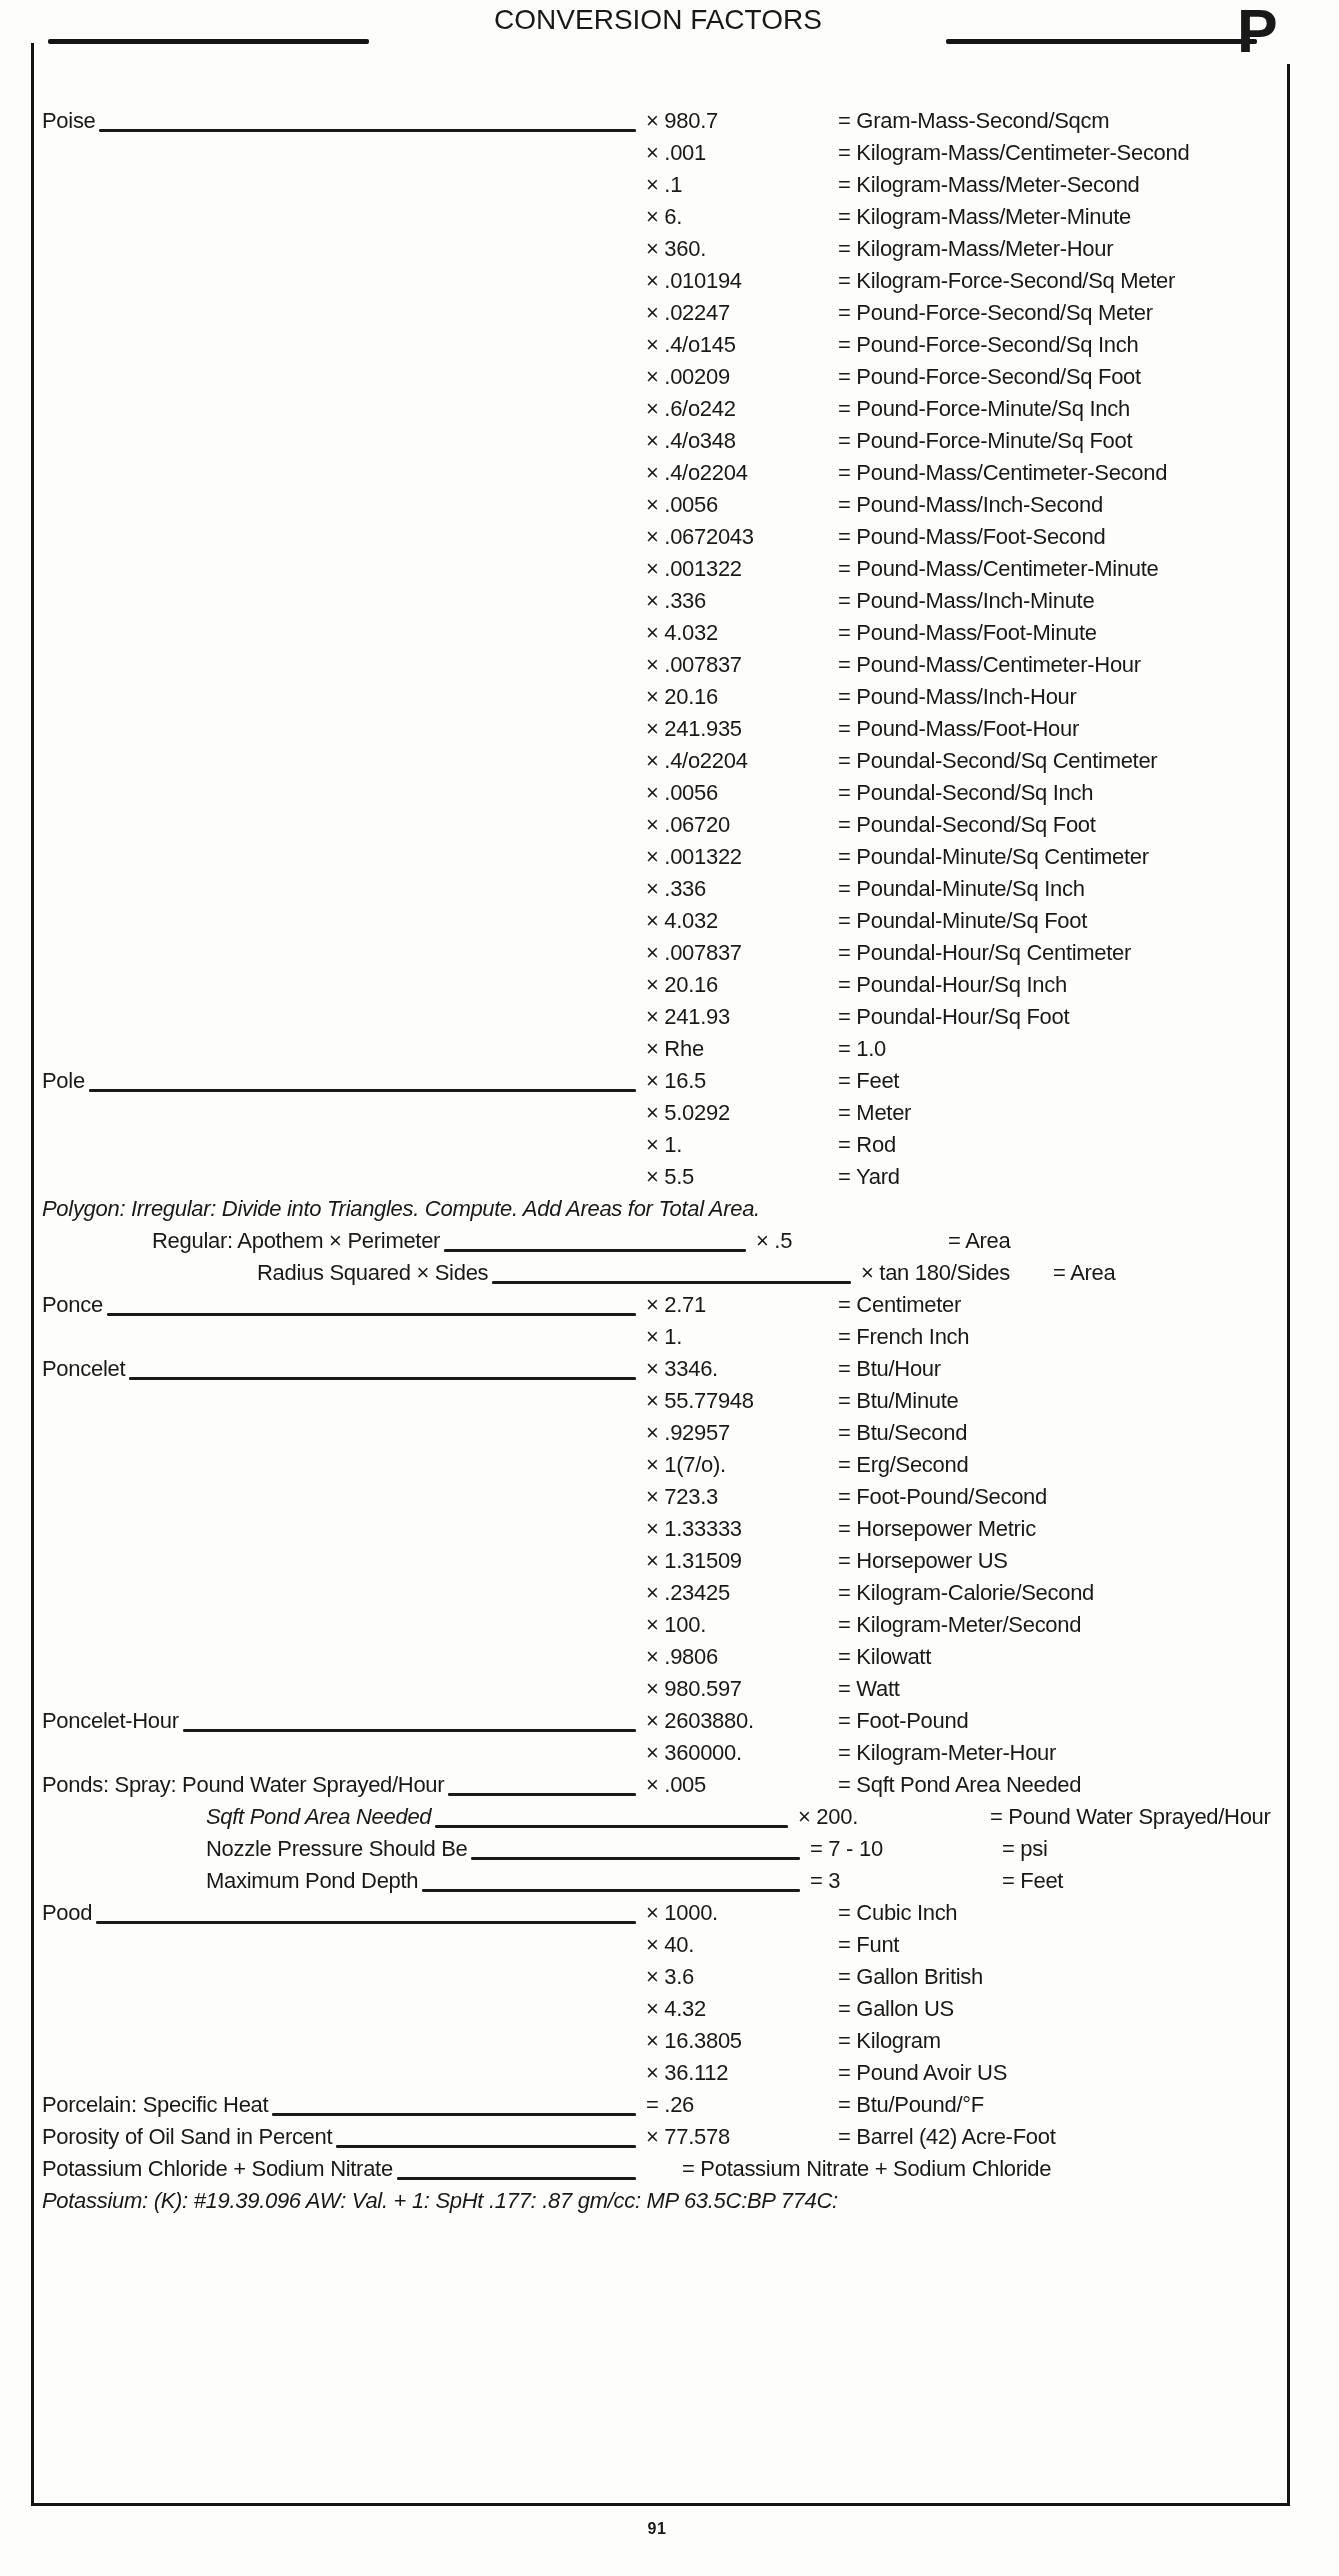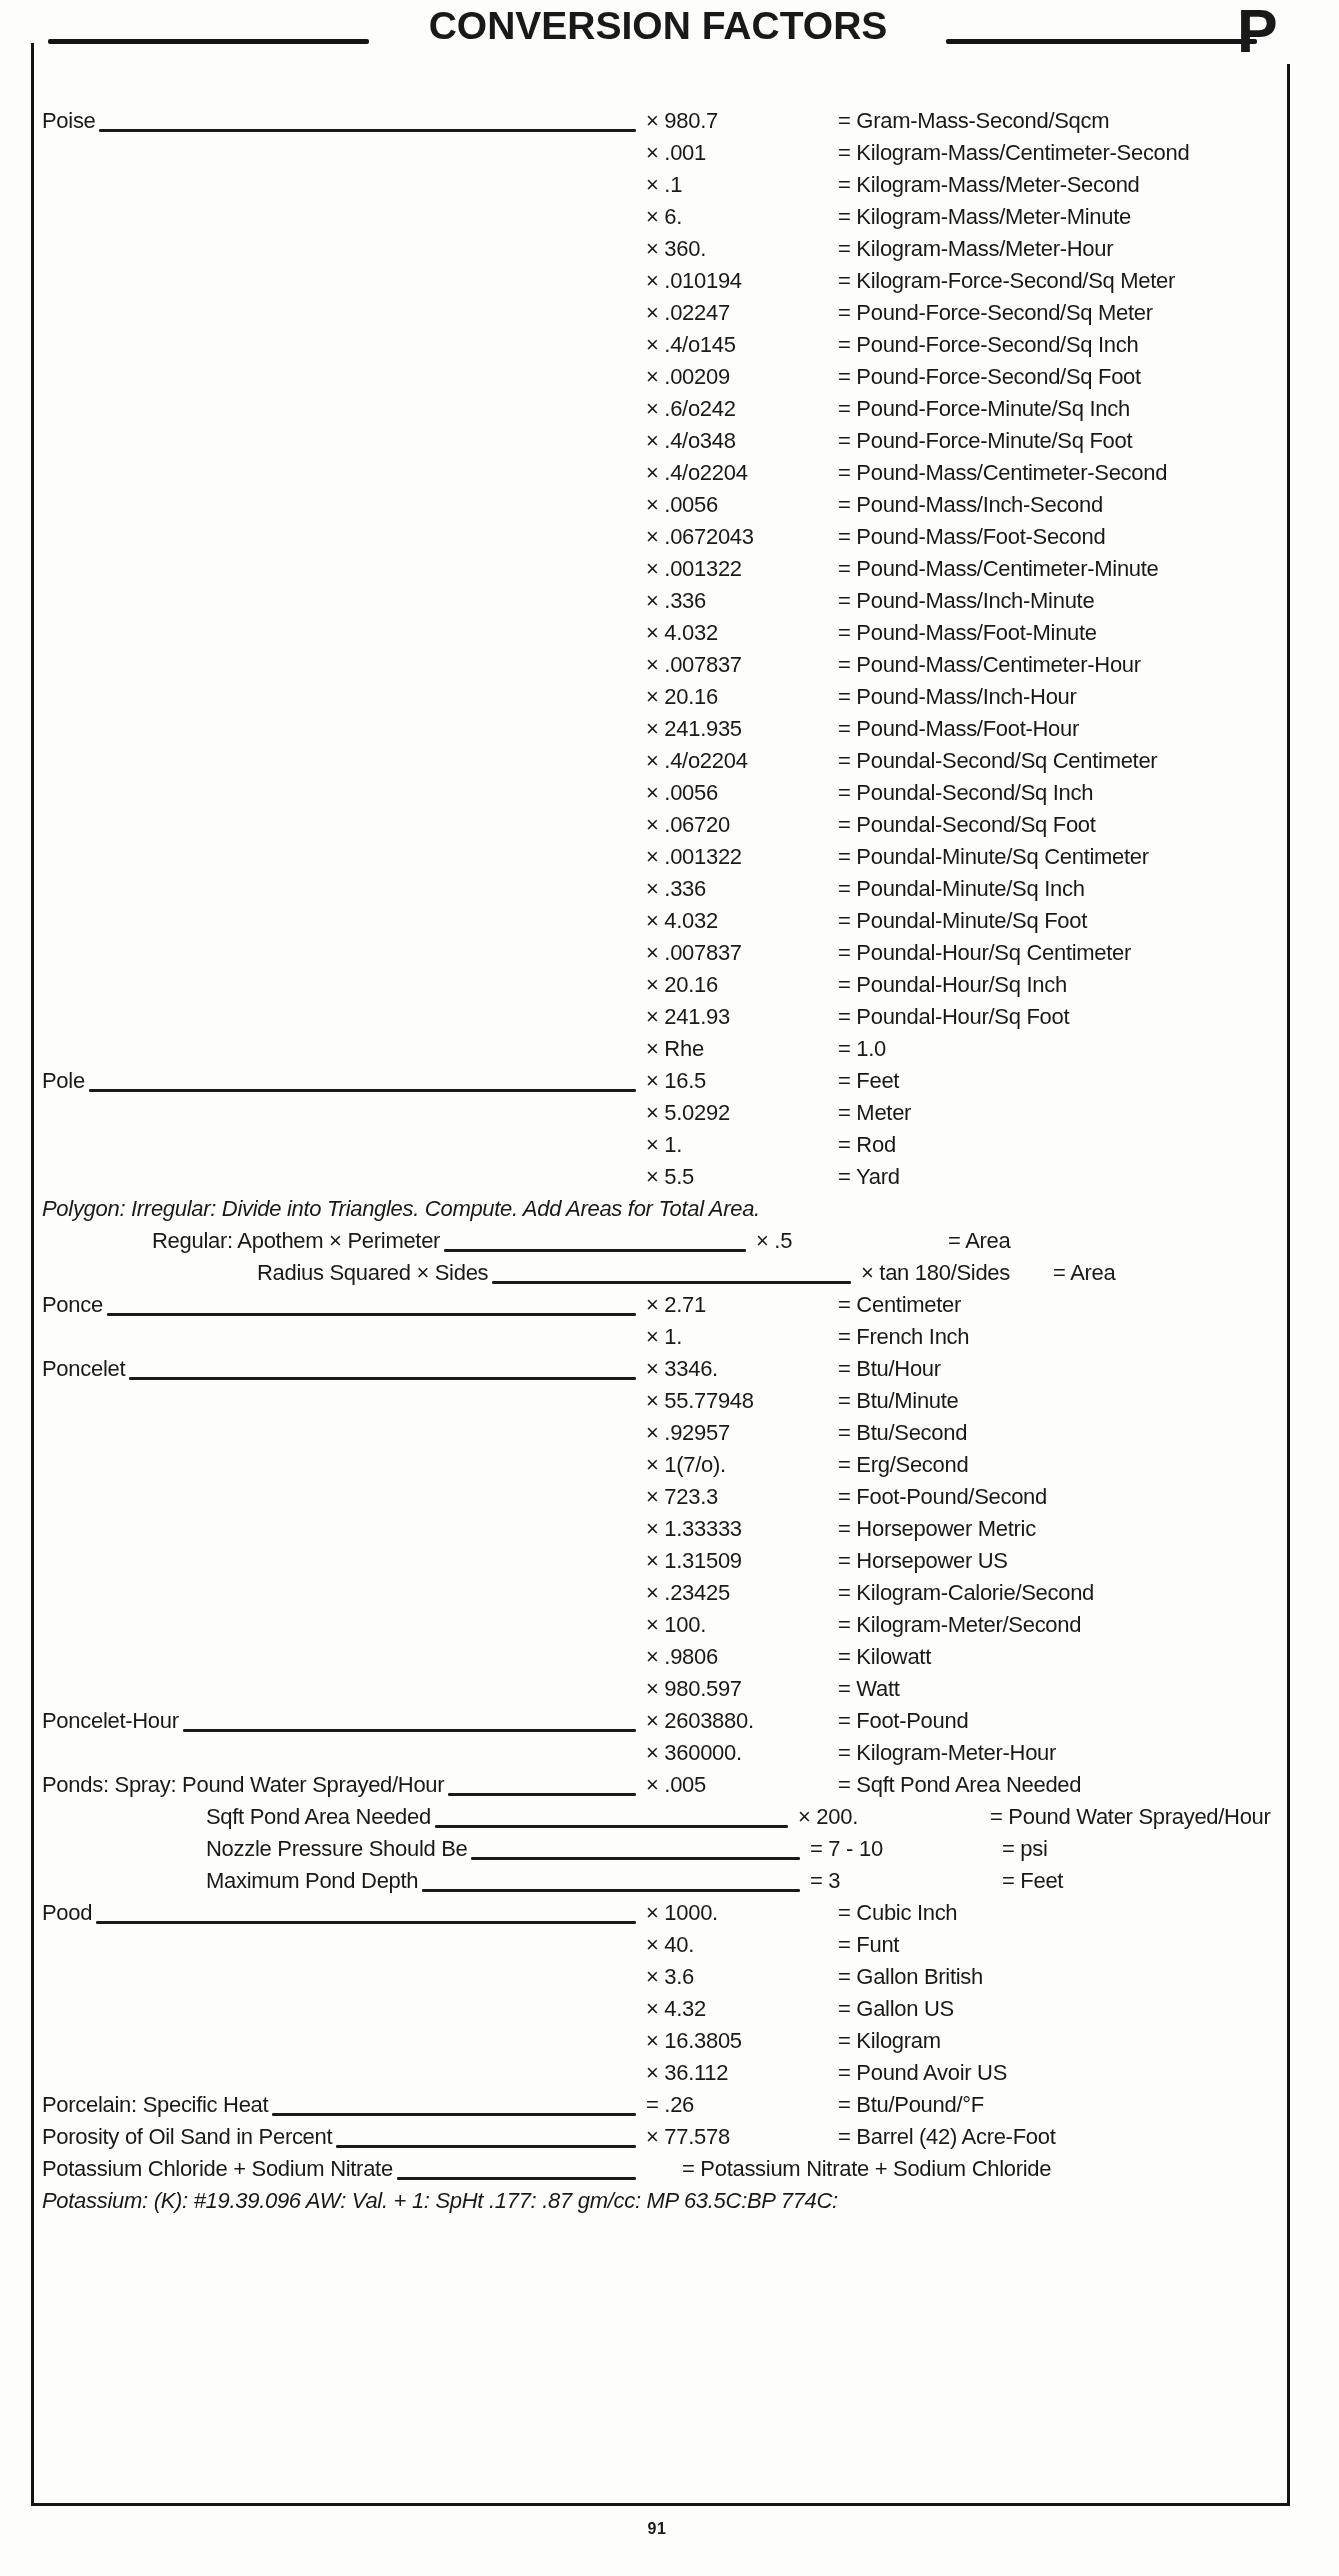--- a/index.html
+++ b/index.html
@@ -11,21 +11,21 @@
     font-family:"Liberation Sans", sans-serif;
     color:#191919;
     overflow:hidden;
   }
   
   .rule{position:absolute;height:4.5px;background:#151515;border-radius:1.9px;}
   .rule-left{top:39px;left:48px;width:321px;}
   .rule-right{top:39px;left:946px;width:311px;}
   .title{
     position:absolute;top:3.9px;left:368px;width:580px;
-    text-align:center;font-size:39px;font-weight:700;
+    text-align:center;font-size:28px;font-weight:400;
     letter-spacing:0px;white-space:nowrap;
   }
   .letter-p{
     position:absolute;top:1.3px;left:1237px;
     font-size:61px;font-weight:800;line-height:1;
   }
   
   .frame-left{position:absolute;left:31px;top:43px;width:3.2px;height:2463px;background:#141414;}
   .frame-right{position:absolute;left:1287px;top:64px;width:2.6px;height:2442px;background:#141414;}
   .frame-bottom{position:absolute;left:31px;top:2503px;width:1259px;height:3.2px;background:#141414;}
@@ -348,21 +348,21 @@
       </div>
       <div class="row">
         <div class="c1">
           <span class="lbl">Ponds: Spray: Pound Water Sprayed/Hour</span>
           <span class="fill"></span>
         </div>
         <span class="c2">× .005</span>
         <span class="c3">= Sqft Pond Area Needed</span>
       </div>
       <div class="row">
-        <div class="c1" style="padding-left: 164px;">
+        <div class="c1" style="padding-left: 164px; font-style: italic;">
           <span class="lbl">Sqft Pond Area Needed</span>
           <span class="fill"></span>
         </div>
         <span class="c2">× 200.</span>
         <span class="c3">= Pound Water Sprayed/Hour</span>
       </div>
       <div class="row">
         <div class="c1" style="padding-left: 164px;">
           <span class="lbl">Nozzle Pressure Should Be</span>
           <span class="fill"></span>

